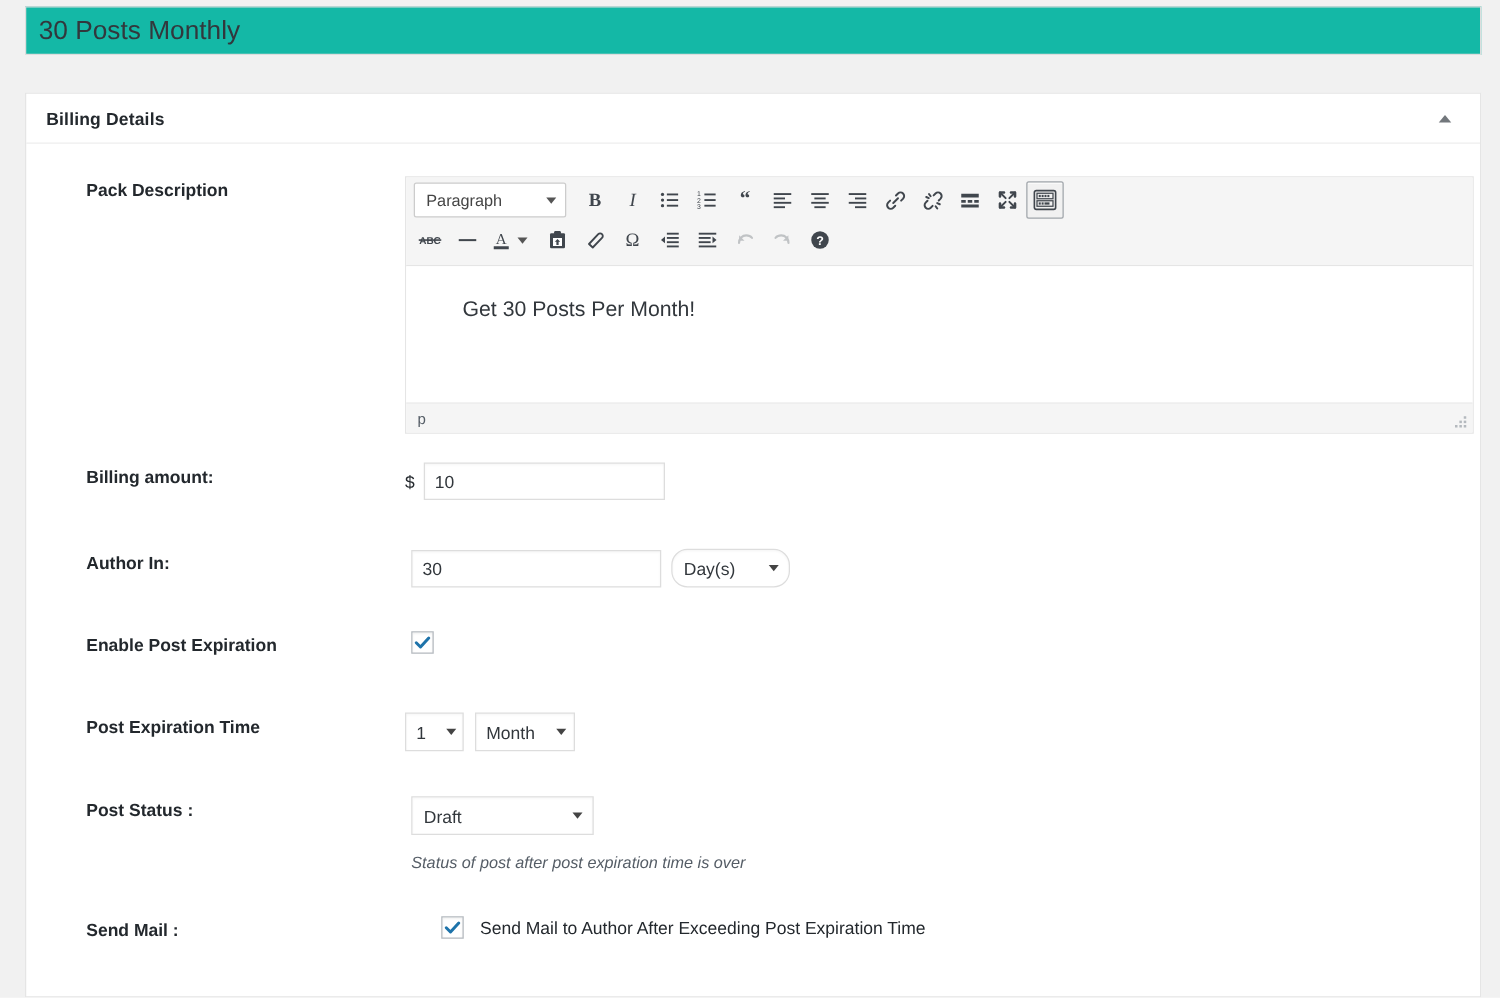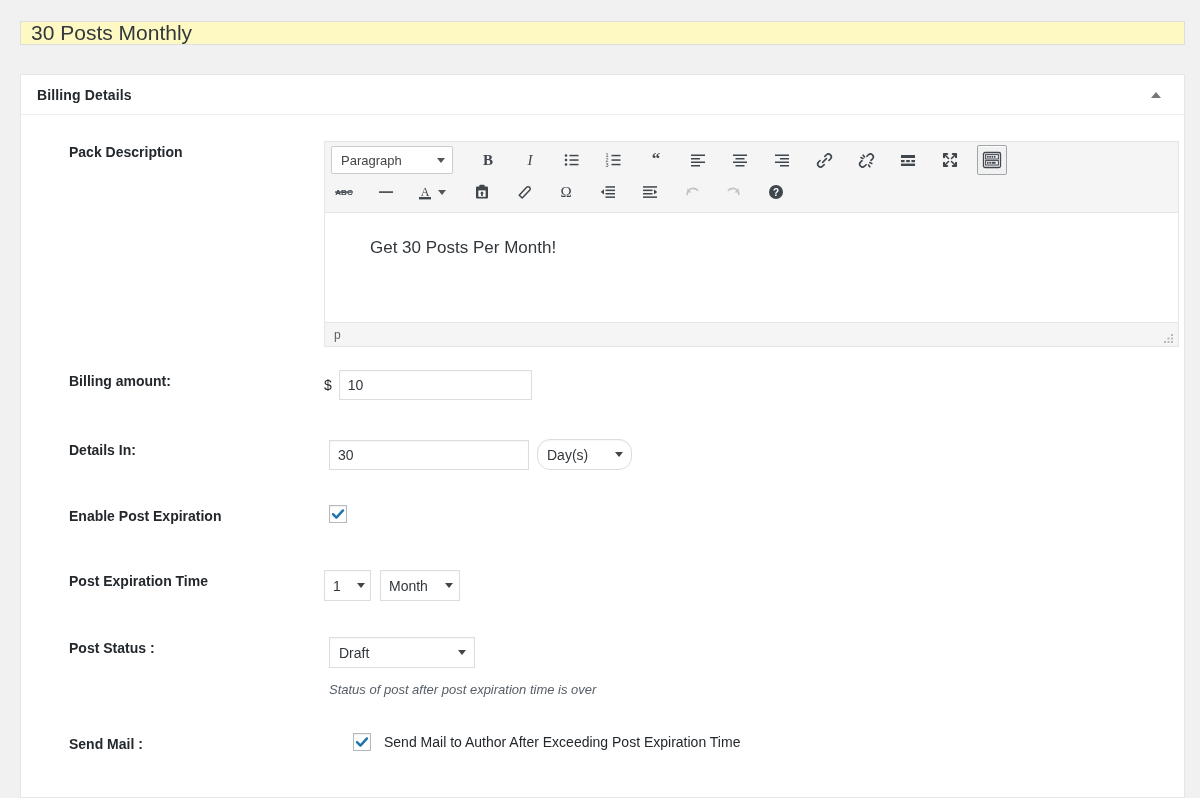--- a/index.html
+++ b/index.html
@@ -20,27 +20,26 @@
     overflow: hidden;
     background: #f1f1f1;
   }
 
   
   .title-wrap {
     position: absolute;
     left: 20px;
     top: 5px;
     width: 1165px;
-    height: 24px;
-    background: #fef9c3;
+    height: 39px;
+    background: #14b8a6;
     border: 1px solid #ddd;
     box-shadow: 0 0 0 transparent;
     display: flex;
     align-items: center;
-    margin-top: 16px;
   }
   .title-input {
     width: 100%;
     border: 0;
     outline: none;
     background: transparent;
     font-family: "Liberation Sans", sans-serif;
     font-size: 21px;
     font-weight: 300;
     color: #32373c;
@@ -127,21 +126,21 @@
   .mce-toolbar-group {
     background: #f5f5f5;
     border-bottom: 1px solid #e5e5e5;
     padding: 2px 2px 4px 2px;
   }
   .mce-row {
     display: flex;
     align-items: center;
     flex-wrap: nowrap;
     padding: 1px 2px;
-    gap: 12px;
+    gap: 0px;
   }
   .mce-btn {
     width: 30px;
     height: 30px;
     display: flex;
     align-items: center;
     justify-content: center;
     border: 1px solid transparent;
     border-radius: 2px;
     cursor: pointer;
@@ -577,21 +576,21 @@
 
       <div class="row r-amount">
         <div class="row-label">Billing amount:</div>
         <div class="row-field inline">
           <span class="dollar">$</span>
           <input class="txt-input amount-input" type="text" value="10" style="">
         </div>
       </div>
 
       <div class="row r-exp">
-        <div class="row-label">Details In:</div>
+        <div class="row-label">Author In:</div>
         <div class="row-field inline offset-5">
           <input class="txt-input expires-input" type="text" value="30" style="">
           <span class="sel sel-days">
             <span>Day(s)</span>
             <span class="arr"></span>
           </span>
         </div>
       </div>
 
       <div class="row r-enable">

